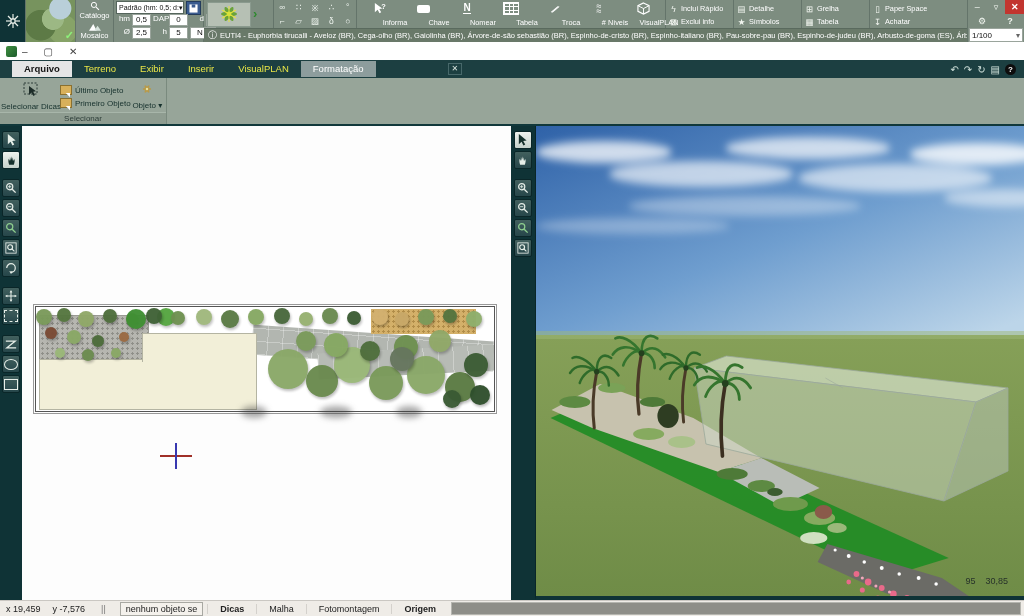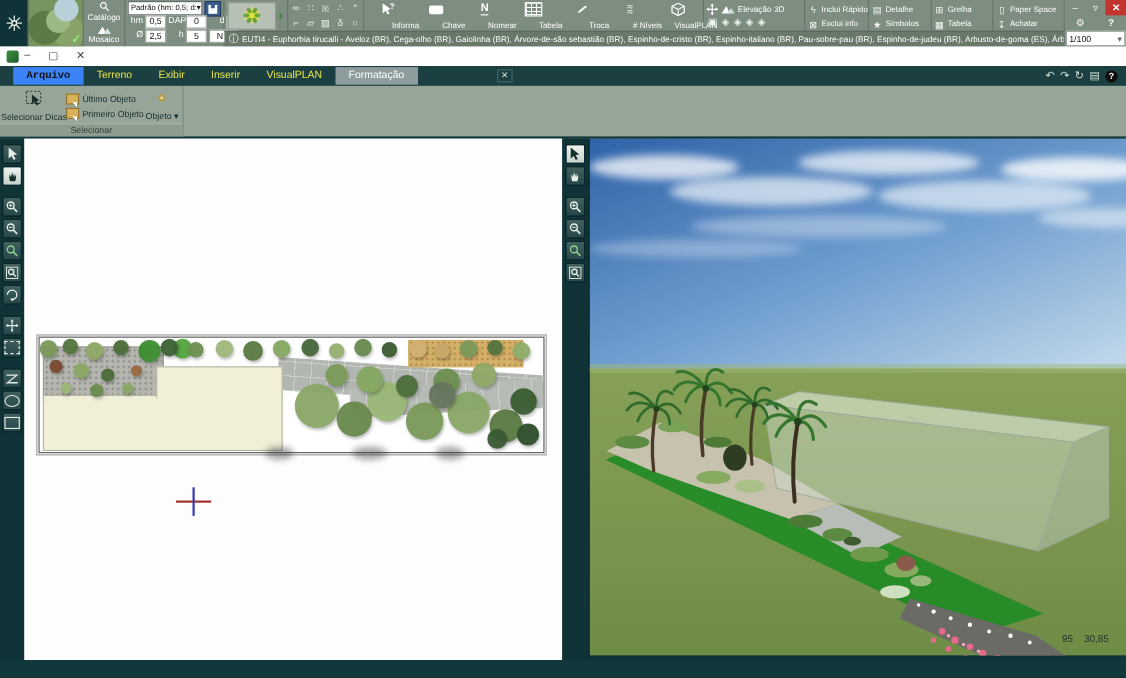--- a/index.html
+++ b/index.html
@@ -67,21 +67,21 @@
   .scale-box{margin:0 1px;flex:1;background:#fff;color:#111;font-size:8px;display:flex;
     align-items:center;justify-content:space-between;padding:0 2px;border:1px solid #9aa49c;}
   
   .titlebar{height:18px;background:#fff;display:flex;align-items:center;padding:0 6px;gap:5px;}
   .app-ico{width:11px;height:11px;background:linear-gradient(135deg,#3f8f3f,#1d5c2c);border-radius:2px;flex:none;}
   .title-text{font-size:9px;color:#222;flex:1;white-space:nowrap;overflow:hidden;}
   .t-ctl{display:flex;gap:16px;color:#444;font-size:10px;padding-right:6px;}
   
   .menubar{height:18px;background:#1c3f41;display:flex;align-items:center;padding-left:12px;}
   .mtab{font-size:9.5px;padding:2px 12px 3px;color:#e9e647;white-space:nowrap;}
-  .mtab.sel{background:#3b82f6;color:#141414;font-weight:bold;font-family:Liberation Mono, monospace;}
+  .mtab.sel{background:#e5e5e5;color:#141414;font-weight:bold;}
   .mtab.ctx{background:#8d9d9d;color:#fff;}
   .tab-x{color:#d8e4de;font-size:8px;margin-left:72px;border:1px solid #47686a;padding:0 3px;line-height:10px;}
   .m-right{margin-left:auto;display:flex;align-items:center;gap:5px;padding-right:8px;color:#cfe0da;font-size:10px;}
   .m-help{width:11px;height:11px;border-radius:50%;background:#0d0d0d;color:#fff;font-size:8px;
     display:flex;align-items:center;justify-content:center;font-weight:bold;}
   
   .ribbon{height:46px;background:#97a599;border-bottom:2px solid #11383b;display:flex;}
   .rgroup{width:162px;position:relative;border-right:1px solid #7a8a7e;display:flex;padding:3px 2px 12px;}
   .rgroup-label{position:absolute;bottom:0;left:0;right:0;text-align:center;font-size:8px;
     color:#2c3c38;border-top:1px solid #a8b6aa;background:#8e9c90;line-height:11px;}
@@ -296,42 +296,20 @@
               <svg width="13" height="13" viewBox="0 0 14 14">
                   <polygon points="7,1 13,4 13,10 7,13 1,10 1,4" fill="none" stroke="#fff" stroke-width="1.2"></polygon>
                   <polyline points="1,4 7,7 13,4" fill="none" stroke="#fff" stroke-width="1"></polyline>
                   <line x1="7" y1="7" x2="7" y2="13" stroke="#fff" stroke-width="1"></line>
                 </svg>
             </span>
             <span class="lbl">VisualPLAN</span>
           </div>
         </div>
 
-        <div class="elev">
-          <div class="elev-r1">
-            <svg width="11" height="11" viewBox="0 0 14 14">
-              <g stroke="#fff" stroke-width="1.3">
-                  <line x1="7" y1="1" x2="7" y2="13"></line>
-                  <line x1="1" y1="7" x2="13" y2="7"></line>
-                </g>
-              <g fill="#fff">
-                  <polygon points="7,0 5,3 9,3"></polygon>
-                  <polygon points="7,14 5,11 9,11"></polygon>
-                  <polygon points="0,7 3,5 3,9"></polygon>
-                  <polygon points="14,7 11,5 11,9"></polygon>
-                </g>
-            </svg>
-            <svg width="12" height="9" viewBox="0 0 14 9">
-              <polygon points="0,9 5,1 9,9" fill="#fff"></polygon>
-                <polygon points="6,9 10,3 14,9" fill="#cfe0da"></polygon>
-            </svg>
-            <span>Elevação 3D</span>
-          </div>
-          <div class="elev-r2">▣◈◈◈◈</div>
-        </div>
 
         <div class="pair">
           <div class="pr">
             <span class="pic">ϟ</span>
             <span>Inclui Rápido</span>
           </div>
           <div class="pr">
             <span class="pic">⊠</span>
             <span>Exclui info</span>
           </div>
@@ -774,13 +752,24 @@
                 <path d="M2,-50 C8,-51 12,-45 12,-39"></path>
             </g>
             <circle cx="2" cy="-50" r="2.4" fill="#24401e"></circle>
           </g>
         </g>
       </svg>
       <div class="readout3d">95    30,85</div>
     </div>
   </div>
 
+  <div class="status">
+    <span class="st">x 19,459</span>
+    <span class="st">y -7,576</span>
+    <span class="st sep">||</span>
+    <span class="st box">nenhum objeto se</span>
+    <span class="st tab bold">Dicas</span>
+    <span class="st tab">Malha</span>
+    <span class="st tab">Fotomontagem</span>
+    <span class="st tab bold">Origem</span>
+    <span class="st-bar"></span>
+  </div>
 </div>
 
 </body></html>

